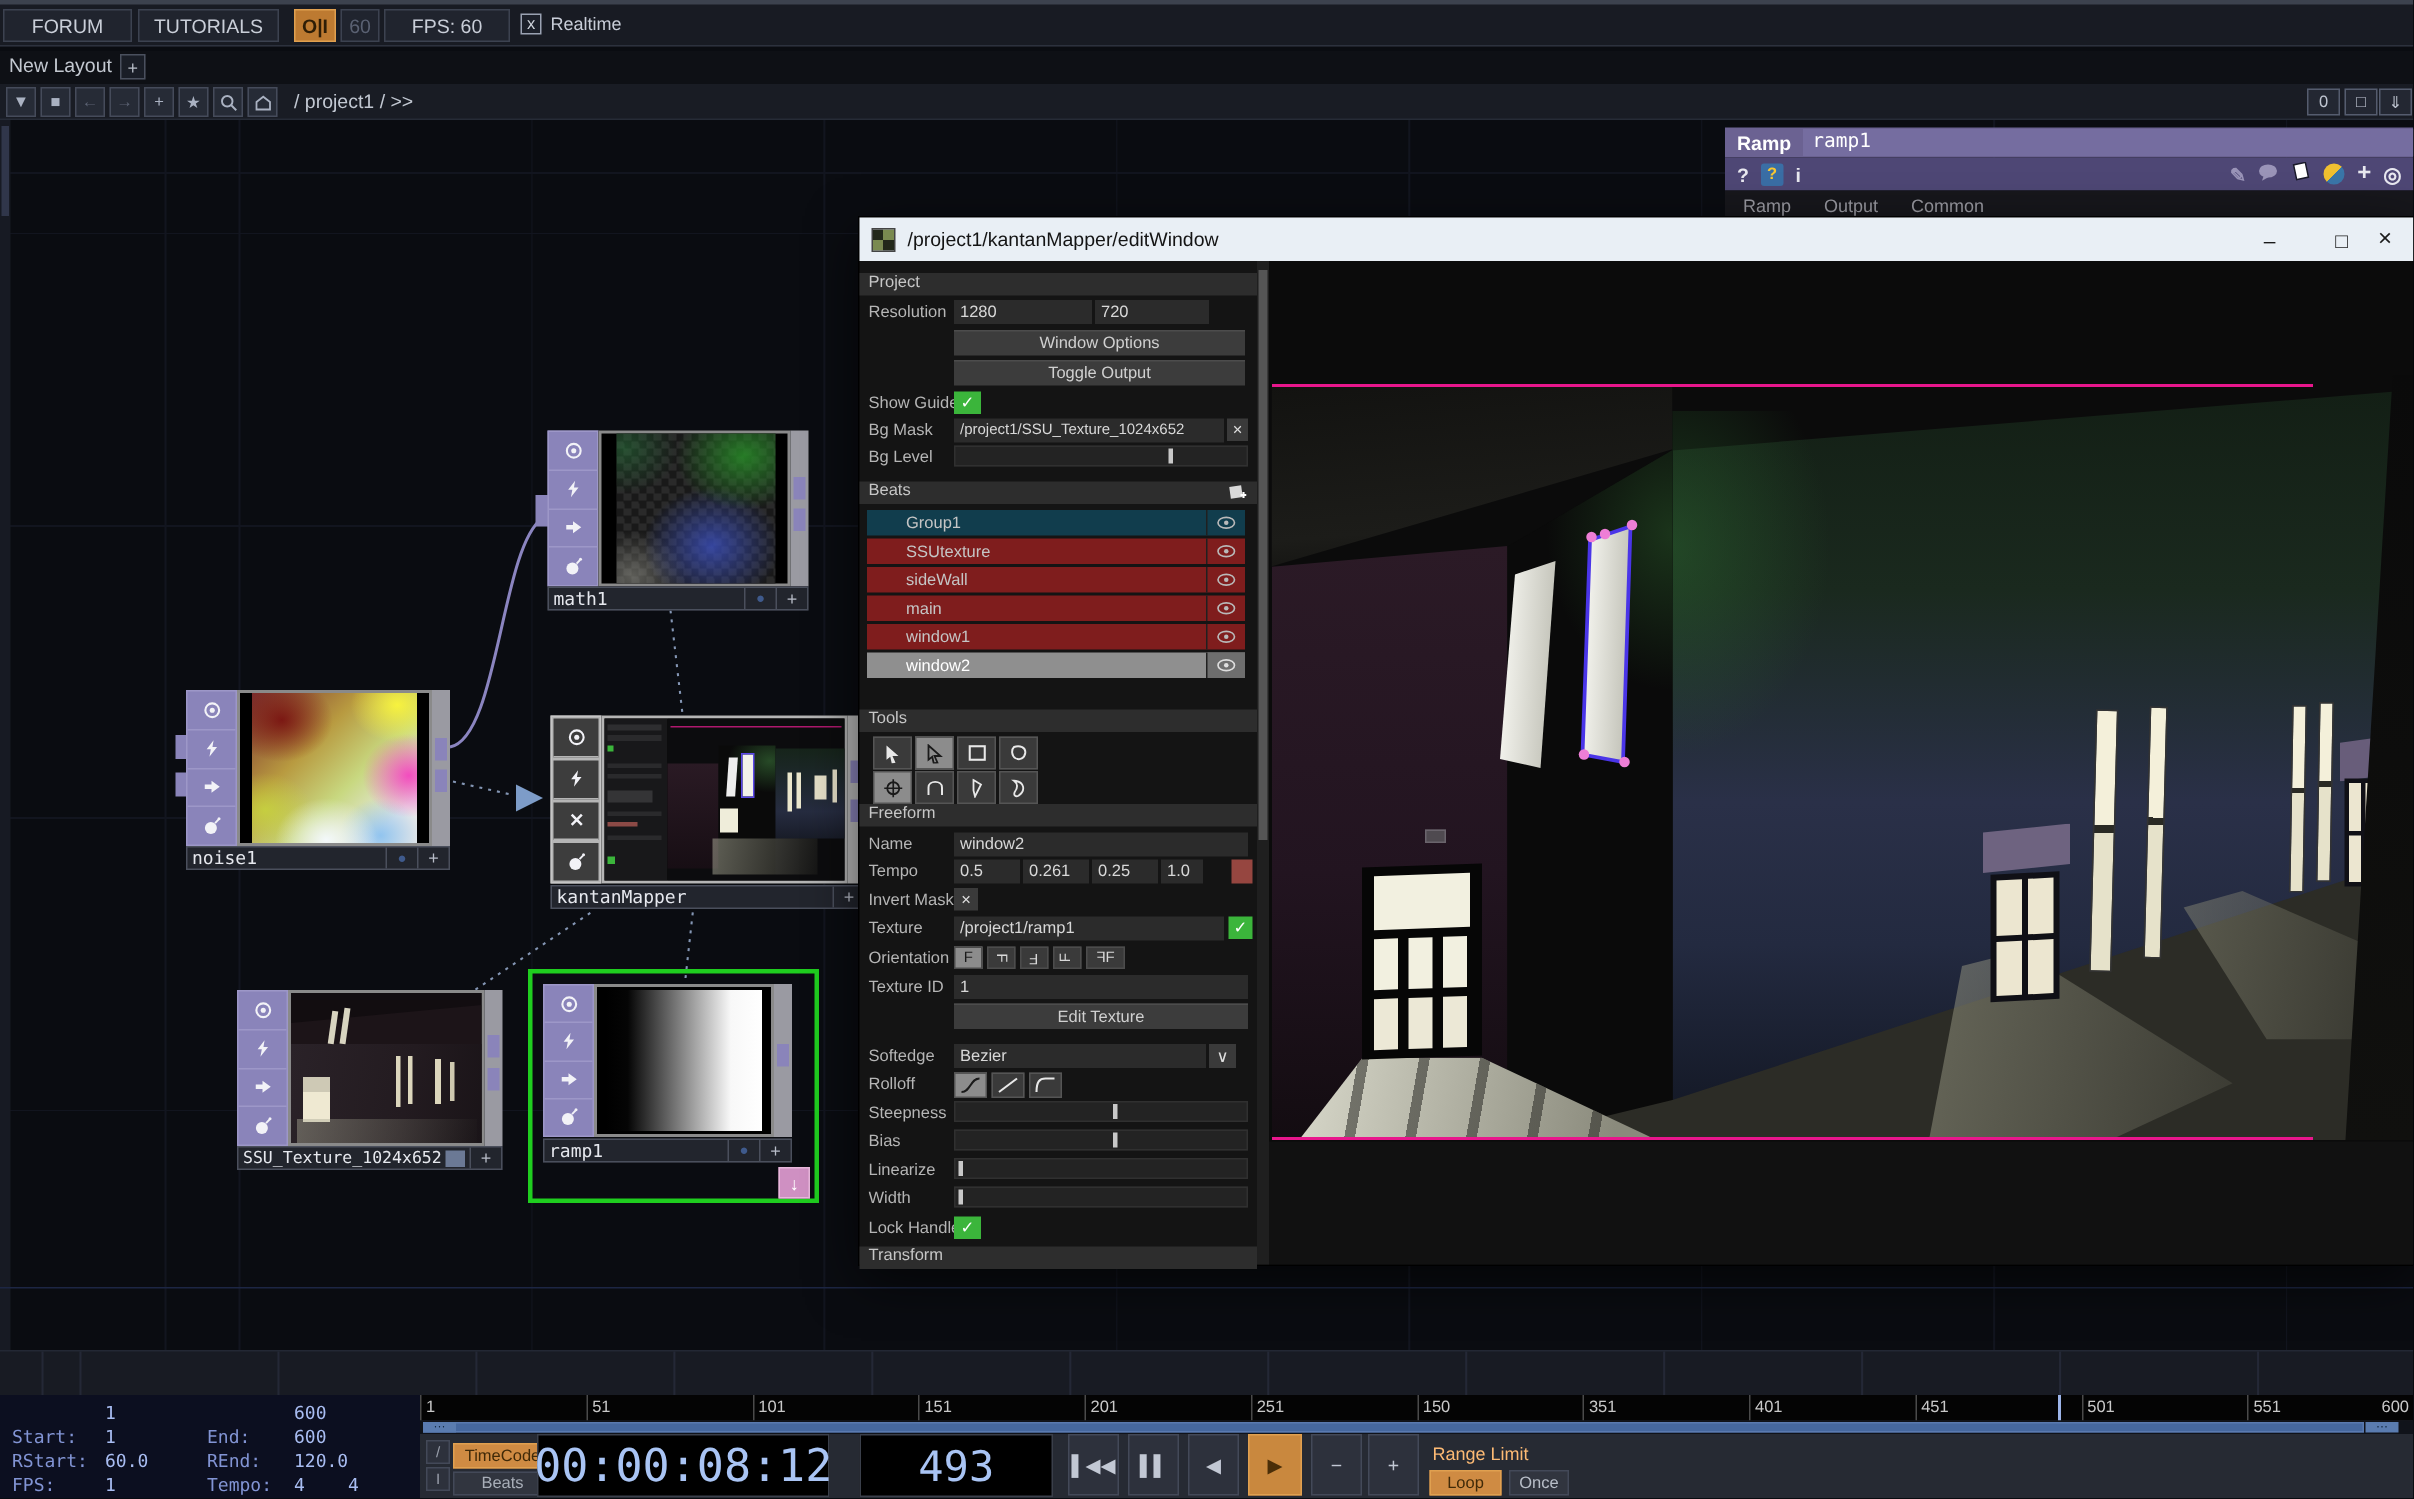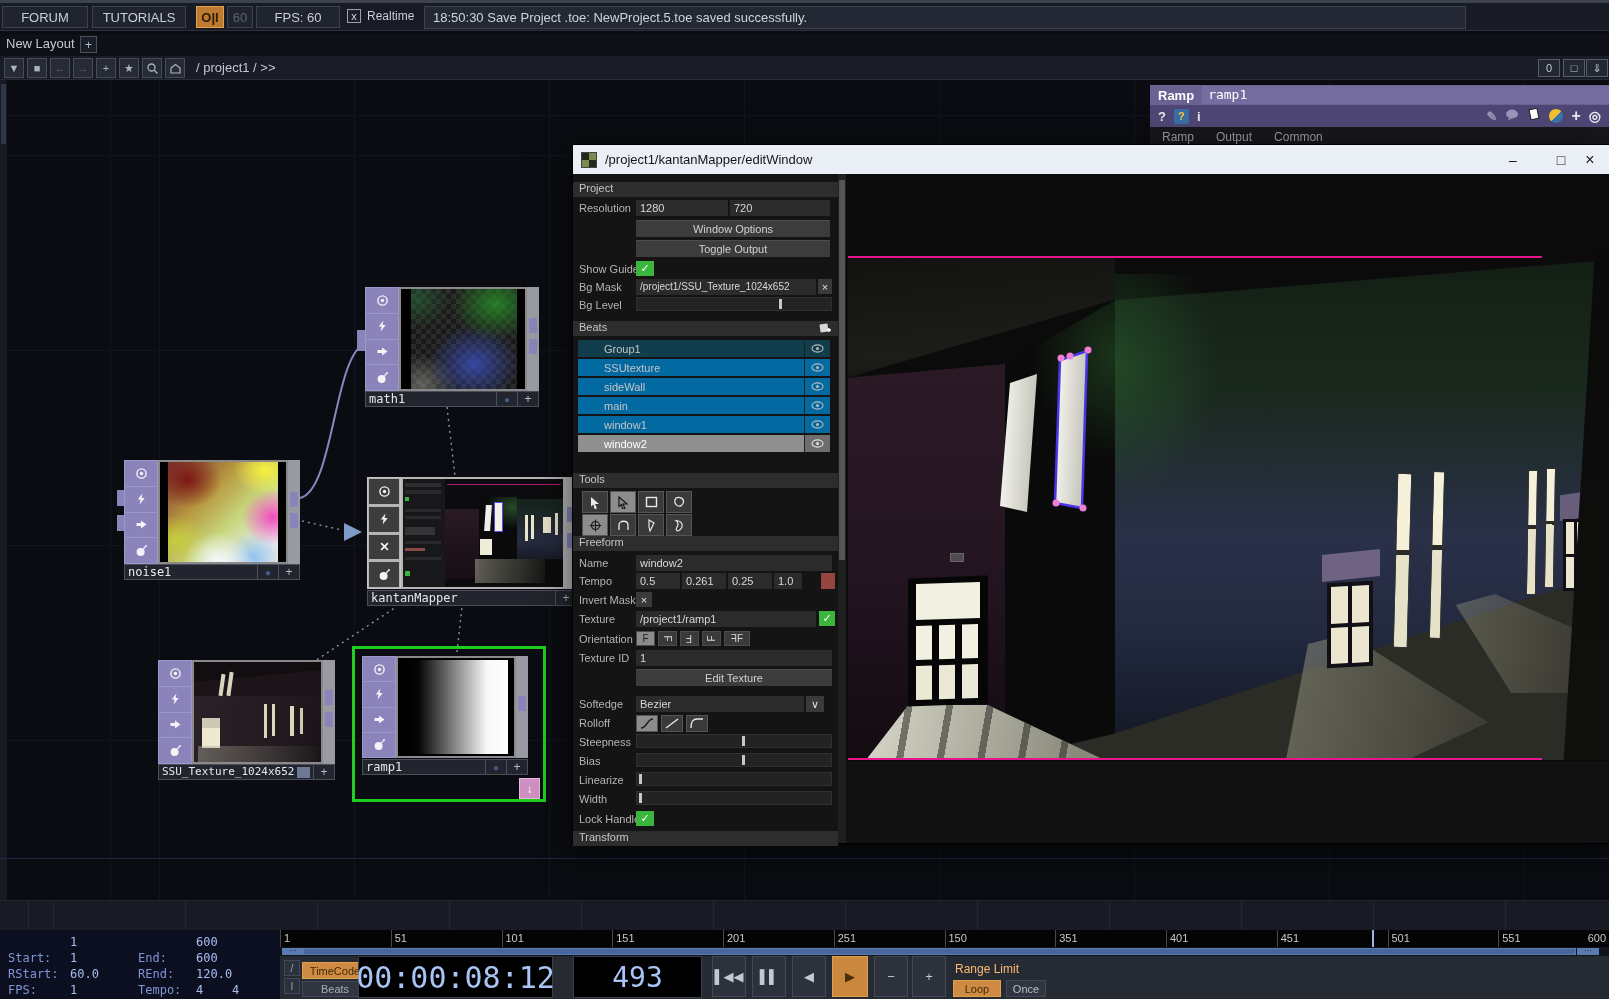--- a/index.html
+++ b/index.html
@@ -101,21 +101,21 @@
   .ew-field { position:absolute; height:16px; background:#2b2b2b; color:#d8d8d8; font-size:11px; padding:2px 4px;
     overflow:hidden; white-space:nowrap; }
   .ew-btn { position:absolute; height:17px; background:#3c3c3c; color:#d0d0d0; font-size:11px; text-align:center;
     padding-top:2px; border-top:1px solid #4c4c4c; }
   .ew-check { position:absolute; width:18px; height:15px; background:#3bb53b; color:#fff; font-size:11px;
     display:flex; align-items:center; justify-content:center; }
   .ew-xcheck { position:absolute; width:16px; height:15px; background:#3a3a3a; color:#e0e0e0; font-size:11px;
     display:flex; align-items:center; justify-content:center; }
   .ew-slider { position:absolute; height:14px; background:#232323; border:1px solid #303030; }
   .ew-slider .h { position:absolute; top:1px; width:3px; height:10px; background:#c8c8c8; }
-  .sh-row { position:absolute; left:5px; width:252px; height:17px; background:#0369a1; display:flex; align-items:center; }
+  .sh-row { position:absolute; left:5px; width:252px; height:17px; background:#7f1d1d; display:flex; align-items:center; }
   .sh-row .nm { flex:1; padding-left:26px; color:#c5c5c5; font-size:11px; }
   .sh-row .eye { width:26px; border-left:1px solid #202020; display:flex; align-items:center; justify-content:center; height:100%; }
   .sh-row.hl { background:#113d4d; }
   .sh-row.sel { background:#8f8f8f; } .sh-row.sel .nm { color:#fff; }
   .tool-btn { position:absolute; width:26px; height:22px; background:#3a3a3a; border:1px solid #555;
     display:flex; align-items:center; justify-content:center; color:#e8e8e8; }
   .tool-btn.on { background:#8c8c8c; color:#1a1a1a; }
   .ori-btn { position:absolute; width:19px; height:15px; background:#3a3a3a; border:1px solid #4c4c4c; color:#d8d8d8;
     font-size:10px; display:flex; align-items:center; justify-content:center; }
   .ori-btn.on { background:#8c8c8c; color:#1a1a1a; }
@@ -179,23 +179,20 @@
     <div class="tb-box" id="fps-alt" style="left:227px;width:26px">
         <span>60</span>
       </div>
     <div class="tb-box" style="left:256px;width:84px">
         <span>FPS:  60</span>
       </div>
     <div id="realtime-wrap">
       <span id="realtime-check">x</span>
       <span>Realtime</span>
     </div>
-    <div id="statusbar">
-        <span>18:50:30 Save Project .toe: NewProject.5.toe saved successfully.</span>
-      </div>
   </div>
 
   <div id="layoutbar">
     <span id="layout-tab">New Layout</span>
     <span id="layout-add">+</span>
   </div>
 
   <div id="nettoolbar">
     <span class="nt-ico" style="left:4px">▼</span>
     <span class="nt-ico" style="left:27px">■</span>
@@ -525,21 +522,21 @@
       <span class="t">/project1/kantanMapper/editWindow</span>
       <span class="ew-ctl" style="left:925px">–</span>
       <span class="ew-ctl" style="left:973px">□</span>
       <span class="ew-ctl" style="left:1002px;font-size:16px">×</span>
     </div>
 
     <div class="ew-hdr" style="top:37px">Project</div>
 
     <span class="ew-lab" style="top:57px">Resolution</span>
     <span class="ew-field" style="left:63px;top:55px;width:92px">1280</span>
-    <span class="ew-field" style="left:157px;top:55px;width:100px">720</span>
+    <span class="ew-field" style="left:157px;top:55px;width:76px">720</span>
 
     <div class="ew-btn" style="left:63px;top:75px;width:194px">Window Options</div>
     <div class="ew-btn" style="left:63px;top:95px;width:194px">Toggle Output</div>
 
     <span class="ew-lab" style="top:118px">Show Guide</span>
     <span class="ew-check" style="left:63px;top:116px">✓</span>
 
     <span class="ew-lab" style="top:136px">Bg Mask</span>
     <span class="ew-field" style="left:63px;top:134px;width:180px;font-size:10px">/project1/SSU_Texture_1024x652</span>
     <span class="ew-xcheck" style="left:245px;top:134px;width:14px">×</span>

